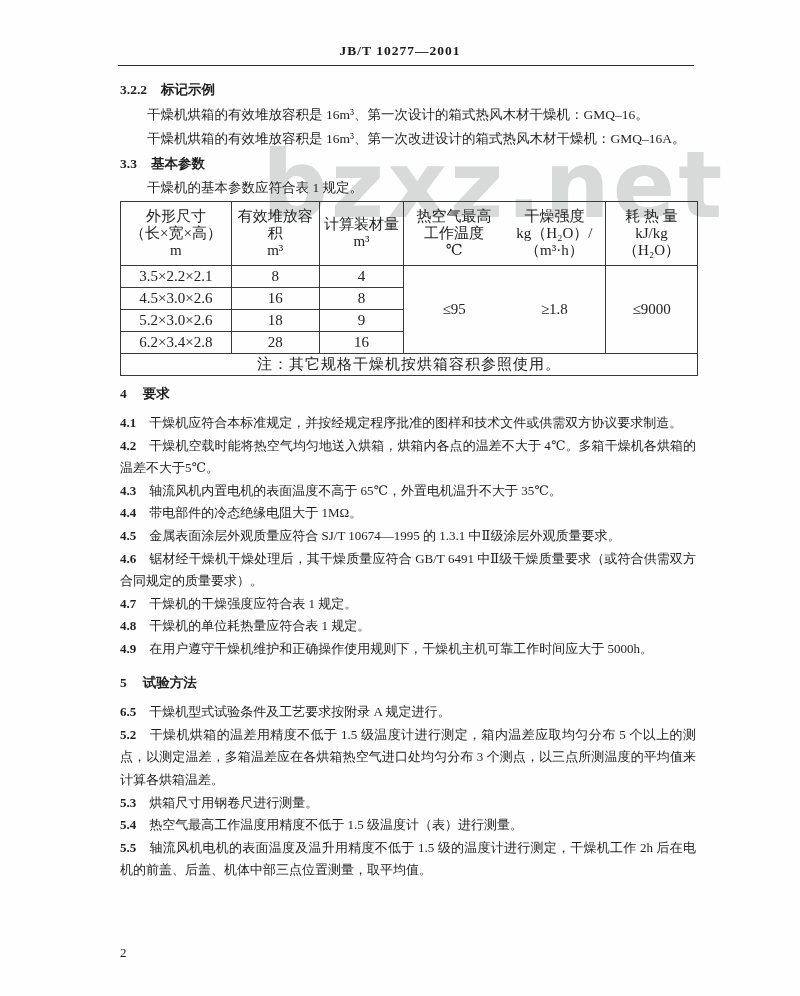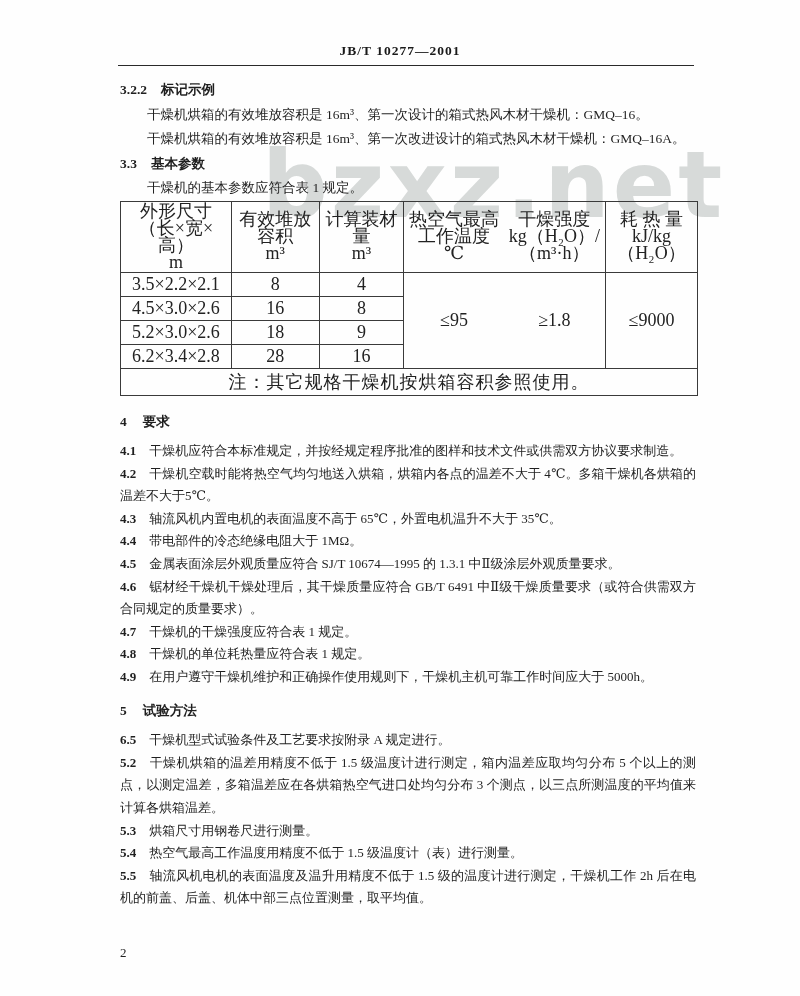--- a/index.html
+++ b/index.html
@@ -63,21 +63,21 @@
     text-align: center;
     font-weight: bold;
     font-size: 13px;
     margin-top: 5px;
     margin-bottom: 7px;
   }
   table.params {
     border-collapse: collapse;
     width: 578px;
     border: 1.6px solid #2b2b2b;
-    font-size: 18px;
+    font-size: 15px;
     color: #222;
   }
   table.params th, table.params td {
     border: 1px solid #3a3a3a;
     text-align: center;
     vertical-align: middle;
     font-weight: normal;
     padding: 1px 2px;
   }
   table.params thead th { height: 64px; }
@@ -89,21 +89,21 @@
     text-align: left;
     padding: 4px 6px 4px 28px;
     height: 24px;
     letter-spacing: 1px;
   }
   
   .sec45 { font-size: 13px; line-height: 22.6px; }
   .sec45 p { text-align: justify; }
   .sec-heading { font-weight: bold; font-size: 13.5px; }
   .sec-heading .num { margin-right: 16px; }
-  .h4 { margin-top: 15px; margin-bottom: 7px; }
+  .h4 { margin-top: 7px; margin-bottom: 7px; }
   .h5 { margin-top: 11px; margin-bottom: 7px; }
   .item .num { font-weight: bold; margin-right: 13px; }
   
   .page-number {
     position: absolute;
     left: 120px;
     top: 945px;
     font-size: 13px;
     z-index: 1;
   }

